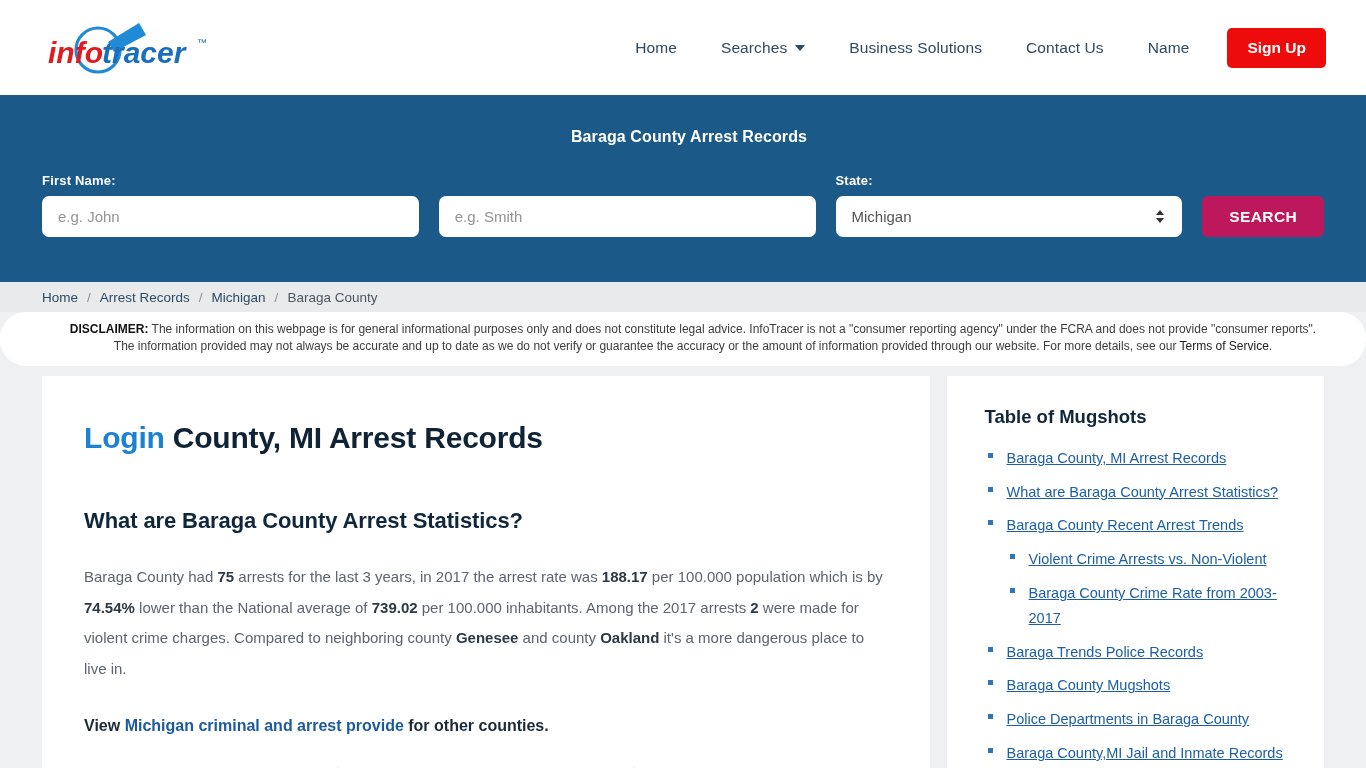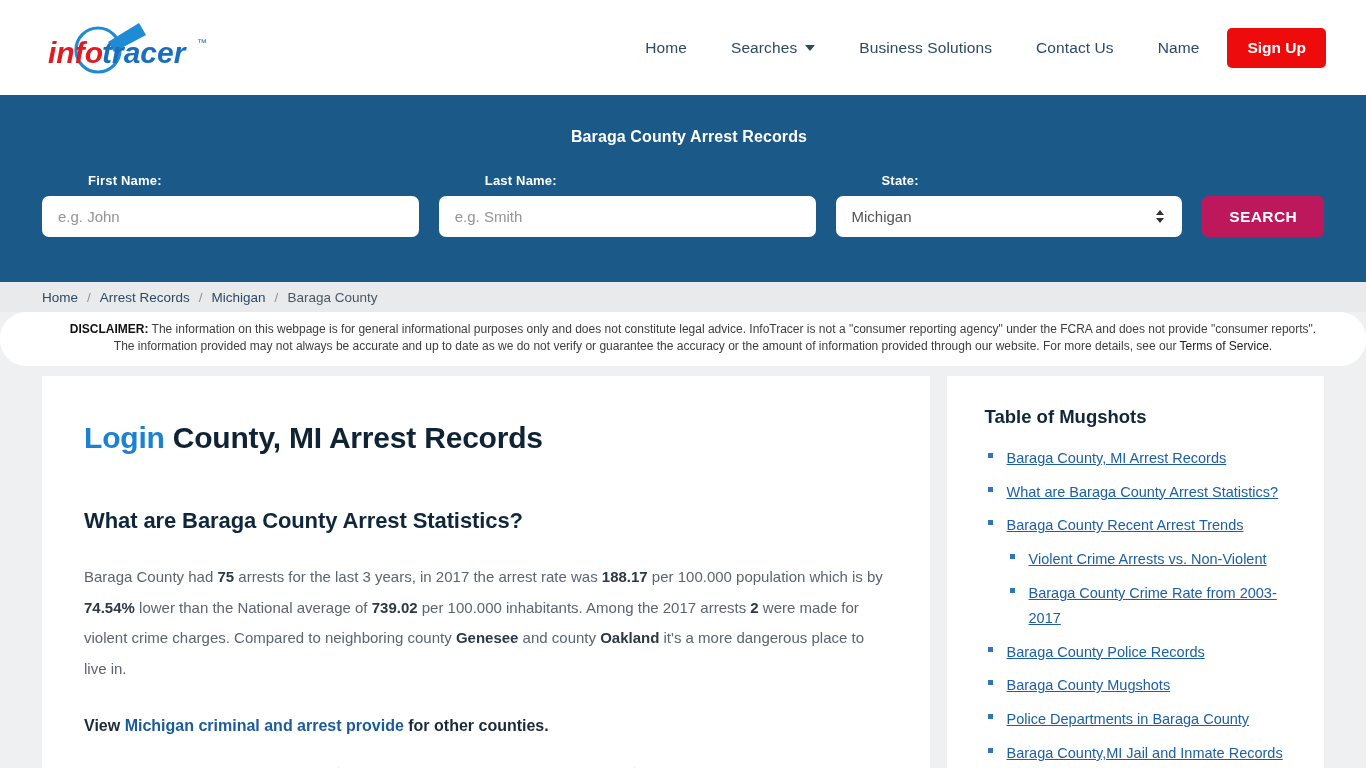--- a/index.html
+++ b/index.html
@@ -24,41 +24,41 @@
 
   .nav{ display:flex; align-items:center; gap:0; }
   .nav-item{
     font-size:15.5px; color:#2c4a63; padding:0 22px;
     white-space:nowrap; cursor:pointer; letter-spacing:.1px;
   }
   .nav-item.with-caret{ display:flex; align-items:center; gap:8px; }
   .caret{ width:0;height:0;border-left:5px solid transparent;border-right:5px solid transparent;border-top:6px solid #2c4a63; display:inline-block; }
   .signup-btn{
     background:#ed0b0b; color:#fff; font-weight:bold; font-size:15.5px;
-    border:none; border-radius:5px; padding:11px 20px; margin-left:6px; cursor:pointer;
+    border:none; border-radius:5px; padding:11px 20px; margin-left:16px; cursor:pointer;
     font-family:"Liberation Sans", sans-serif;
   }
 
   
   .hero{
     background:#1b5a88; height:187px; padding-top:18px; position:relative;
   }
   .hero-title{
     text-align:center; color:#fff; font-size:16px; font-weight:bold;
     margin:0; padding:15px 0 0 12px; letter-spacing:.1px;
   }
   .search-row{
     display:flex; align-items:flex-end; gap:0; padding:27px 42px 0 42px;
   }
   .field{ display:flex; flex-direction:column; }
   .field.first{ width:378px; }
   .field.last{ width:378px; margin-left:20px; }
   .field.state{ width:348px; margin-left:20px; }
   .field-label{
-    color:#ffffff; font-size:13px; font-weight:bold; margin-bottom:8px; letter-spacing:.2px;margin-left:46px;
+    color:#ffffff; font-size:13px; font-weight:bold; margin-bottom:8px; letter-spacing:.2px;
   }
   .field input, .field .select-box{
     height:41px; border:none; border-radius:7px; background:#fff;
     font-size:15px; padding:0 16px; font-family:"Liberation Sans", sans-serif;
     color:#555; outline:none; width:100%;
   }
   .field input::placeholder{ color:#949494; }
   .select-box{
     display:flex; align-items:center; justify-content:space-between; color:#444; cursor:pointer;
   }
@@ -186,21 +186,20 @@
 <div class="hero">
   <h2 class="hero-title">Baraga County Arrest Records</h2>
 
   <div class="search-row">
     <div class="field first">
       <label class="field-label">First Name:</label>
       <input type="text" placeholder="e.g. John" style="">
     </div>
 
     <div class="field last">
-      <label class="field-label">Last Name:</label>
       <input type="text" placeholder="e.g. Smith" style="">
     </div>
 
     <div class="field state">
       <label class="field-label">State:</label>
       <div class="select-box">
         <span>Michigan</span>
         <span class="spin">
           <i class="up"></i>
             <i class="down"></i>
@@ -254,21 +253,21 @@
   </div>
 
   <div class="side-card">
     <h3 class="toc-title">Table of Mugshots</h3>
     <ul class="toc">
       <li><a>Baraga County, MI Arrest Records</a></li>
       <li><a>What are Baraga County Arrest Statistics?</a></li>
       <li><a>Baraga County Recent Arrest Trends</a></li>
       <li class="sub"><a>Violent Crime Arrests vs. Non-Violent</a></li>
       <li class="sub"><a>Baraga County Crime Rate from 2003-2017</a></li>
-      <li><a>Baraga County Police Records</a></li>
+      <li><a>Baraga Trends Police Records</a></li>
       <li><a>Baraga County Mugshots</a></li>
       <li><a>Police Departments in Baraga County</a></li>
       <li><a>Baraga County,MI Jail and Inmate Records</a></li>
 
     </ul>
   </div>
 
 </div>
 
 </body></html>

